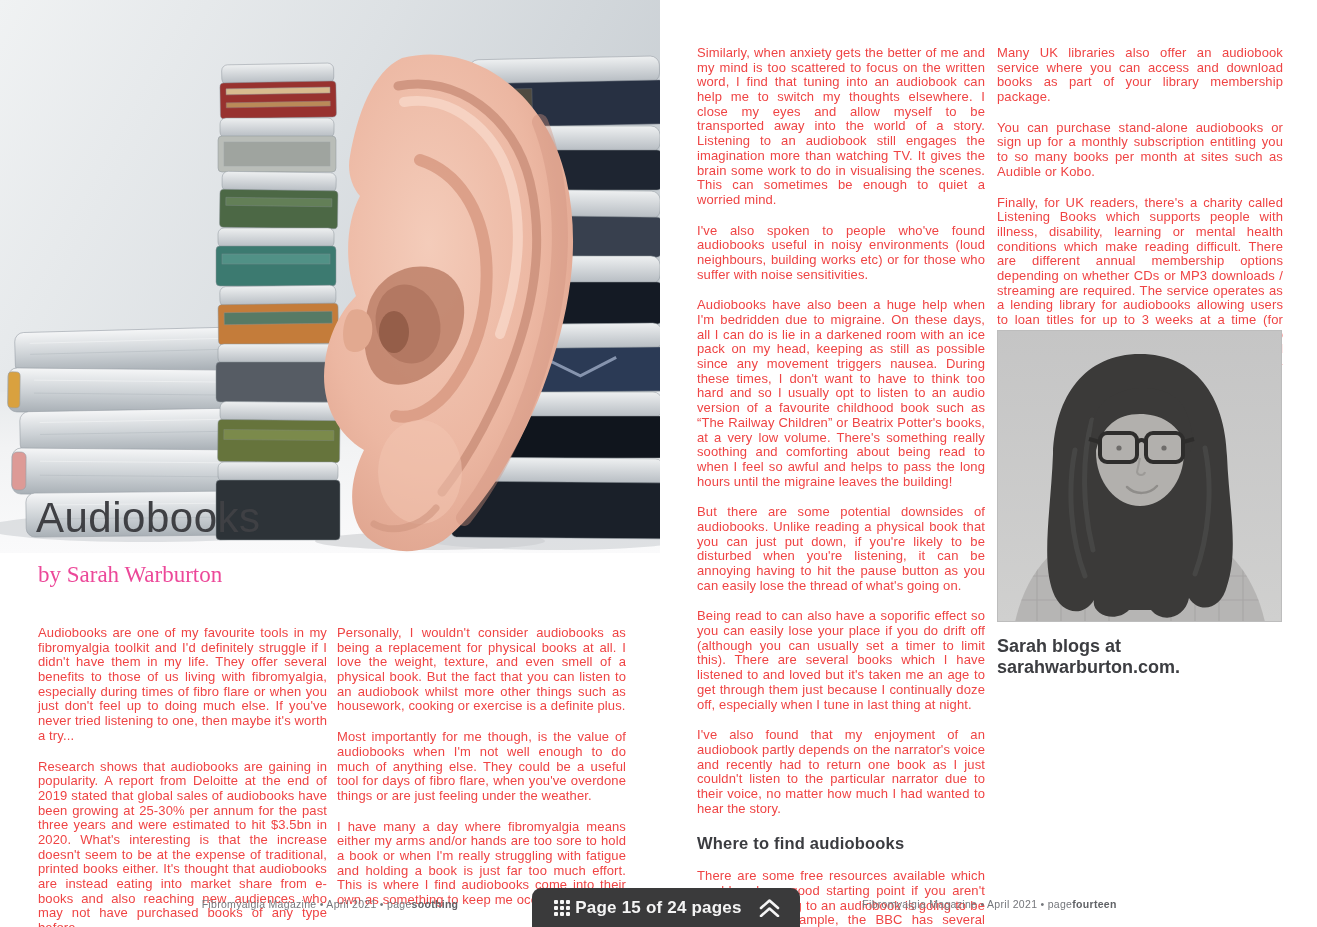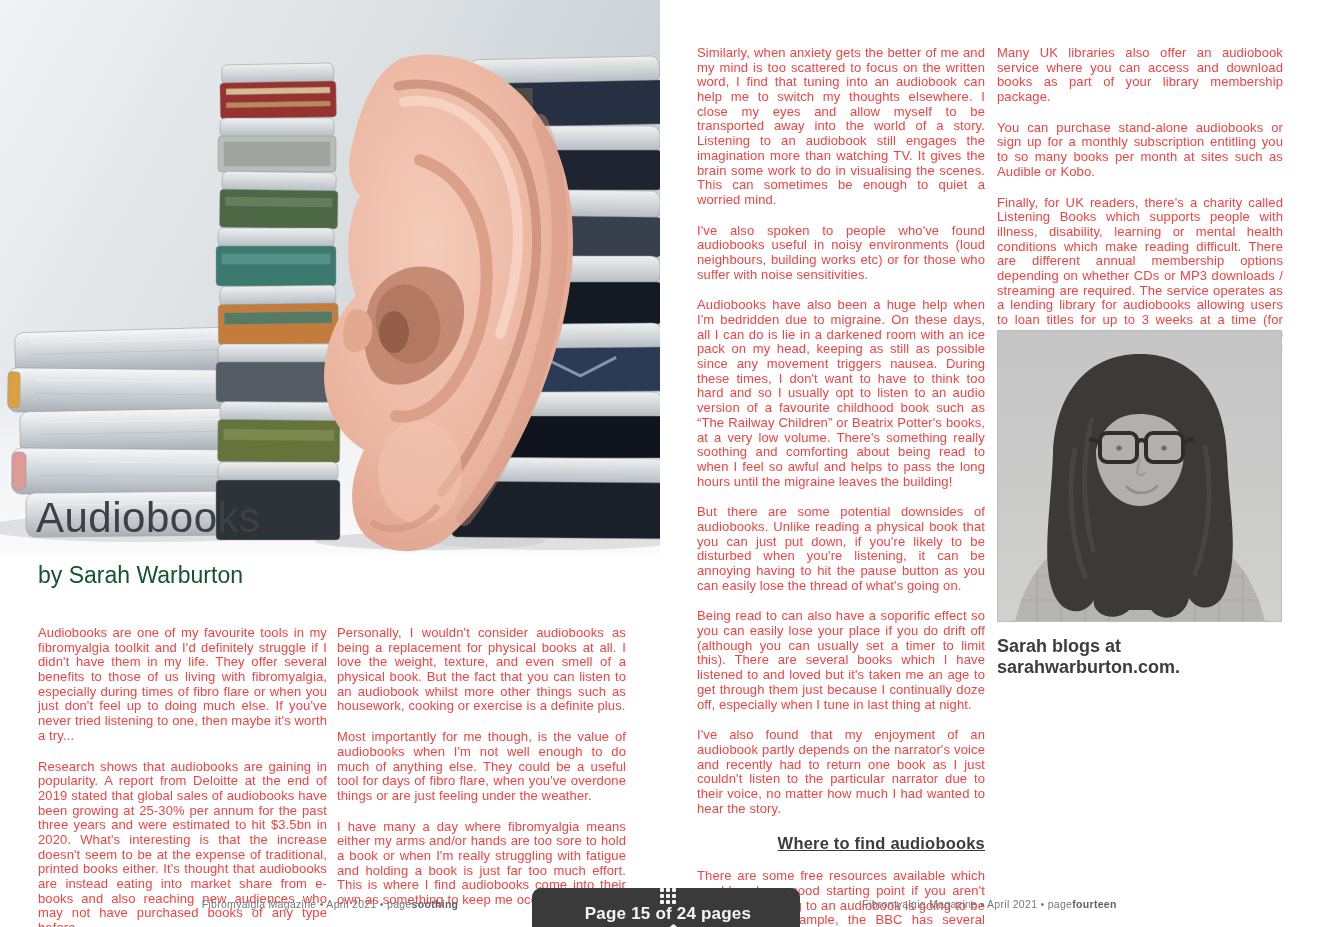--- a/index.html
+++ b/index.html
@@ -14,36 +14,36 @@
 
   
   .hero { left: 0; top: 0; width: 660px; height: 553px; overflow: hidden; }
   .article-title {
     left: 36px; top: 494px;
     font-size: 42px; font-weight: 300; letter-spacing: 0.5px;
     color: #3f4044;
   }
   .byline {
     left: 38px; top: 562px;
-    font-size: 23px; font-weight: 400; color: #14532d;
+    font-size: 23px; font-weight: 400; color: #ec4899; font-family: Liberation Serif, serif;
   }
   .col { position: absolute; }
   .col p, .para {
     font-size: 13px; line-height: 1.13; letter-spacing: 0.12px;
     color: #ef4444; text-align: justify;
     margin: 16px 0 12px 0;
   }
   .lp-col1 { left: 38px;  top: 610px; width: 289px; }
   .lp-col2 { left: 337px; top: 610px; width: 289px; }
   .rp-col1 { left: 697px; top: 30px;  width: 288px; }
   .rp-col2 { left: 997px; top: 30px;  width: 286px; }
 
   .section-heading {
     font-size: 16.5px; font-weight: 700; color: #3b3c40;
-    margin: 18px 0 11px 0; text-align: right; letter-spacing: 0.2px; text-decoration: underline;
+    margin: 18px 0 11px 0; text-align: left; letter-spacing: 0.2px;
   }
 
   .page-footer {
     top: 898px; text-align: center;
     font-size: 10.5px; color: #74767b; letter-spacing: 0.3px;
   }
   .page-footer .bold { font-weight: 700; color: #606266; }
   .footer-left  { left: 0;     width: 660px; }
 
   
@@ -53,21 +53,20 @@
     font-size: 18px; font-weight: 700; color: #3c3d41;
   }
 
   
   .pager {
     left: 532px; top: 888px; width: 268px; height: 39px;
     background: #3a3a3b;
     border-radius: 9px 9px 0 0;
     display: flex; align-items: center;
     padding: 0 18px 0 22px;
-    flex-direction: column;
   }
   .grid-icon {
     width: 16px; height: 16px;
     display: grid; grid-template-columns: repeat(3, 4px);
     grid-auto-rows: 4px; gap: 2px;
     cursor: pointer; flex: 0 0 auto;
   }
   .grid-icon span { background: #f5f5f5; border-radius: 1px; }
   .pager-label {
     flex: 1 1 auto; text-align: center;

